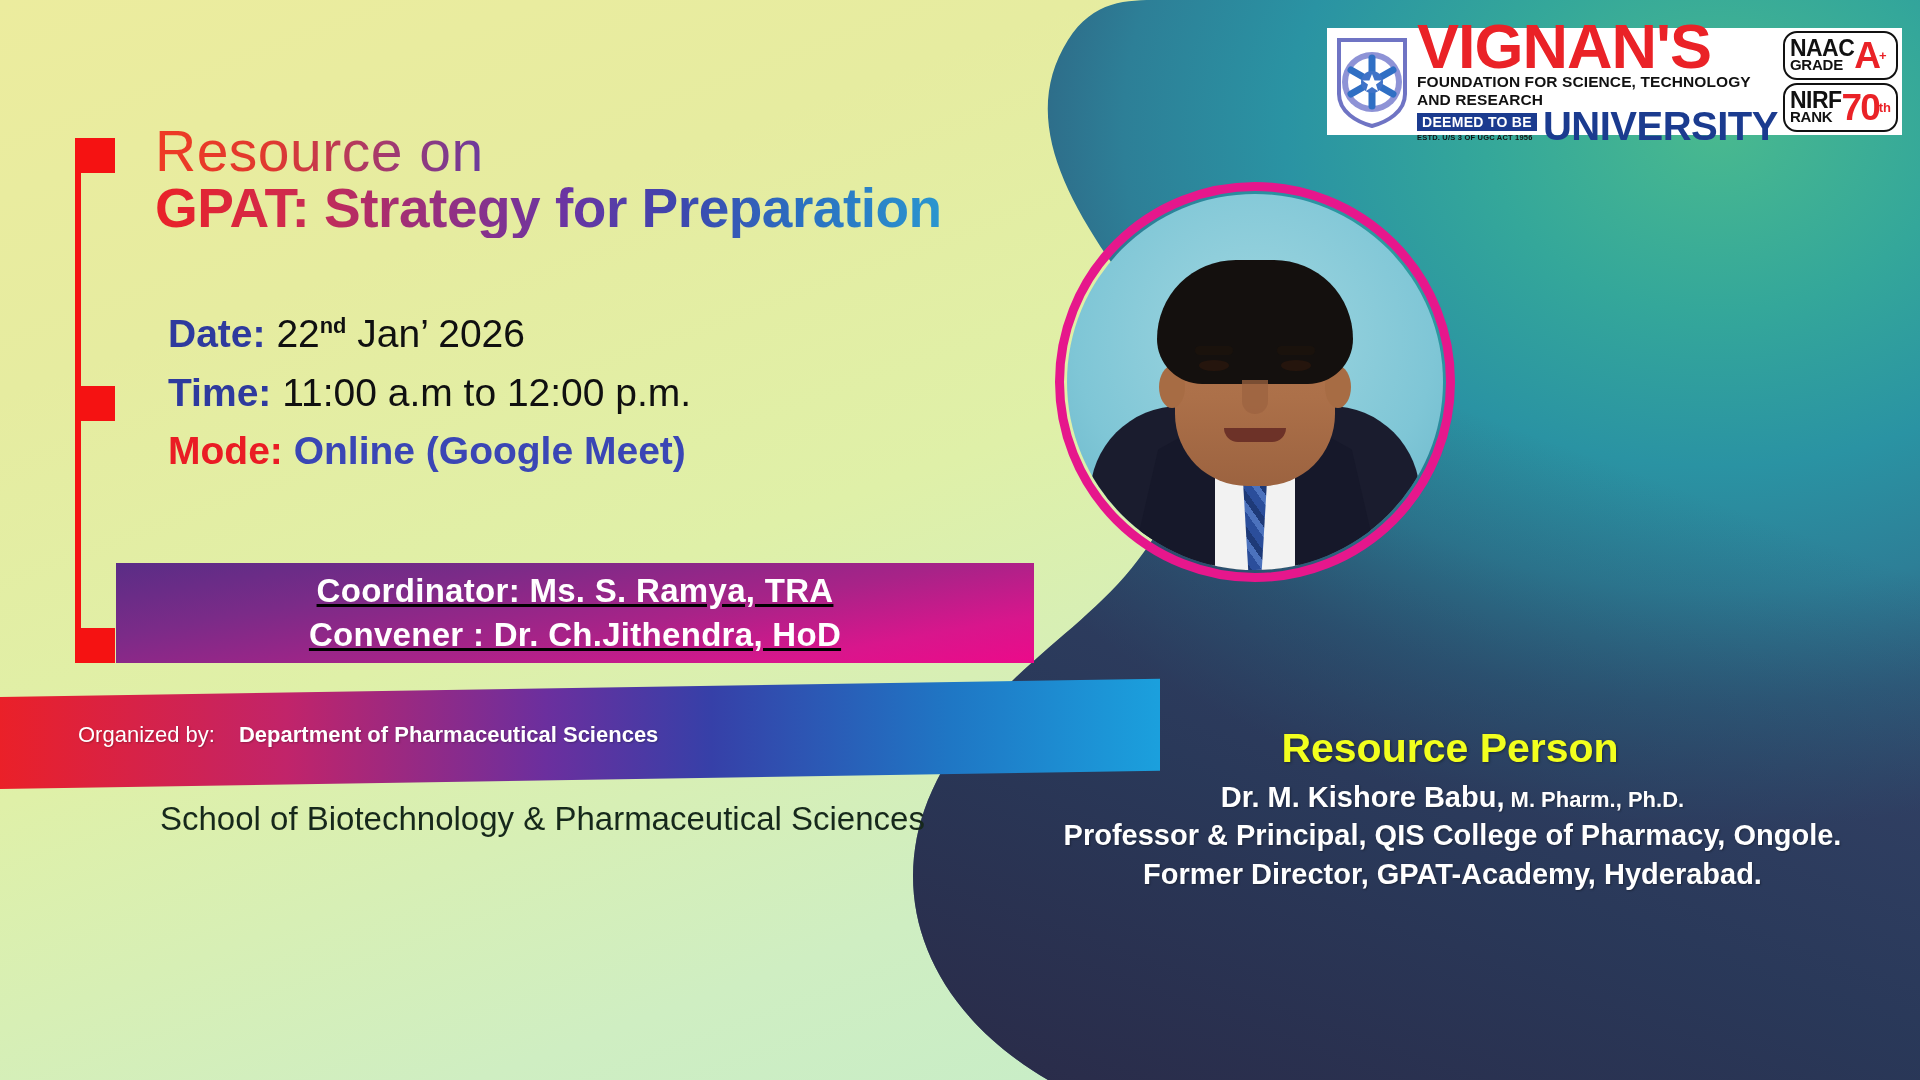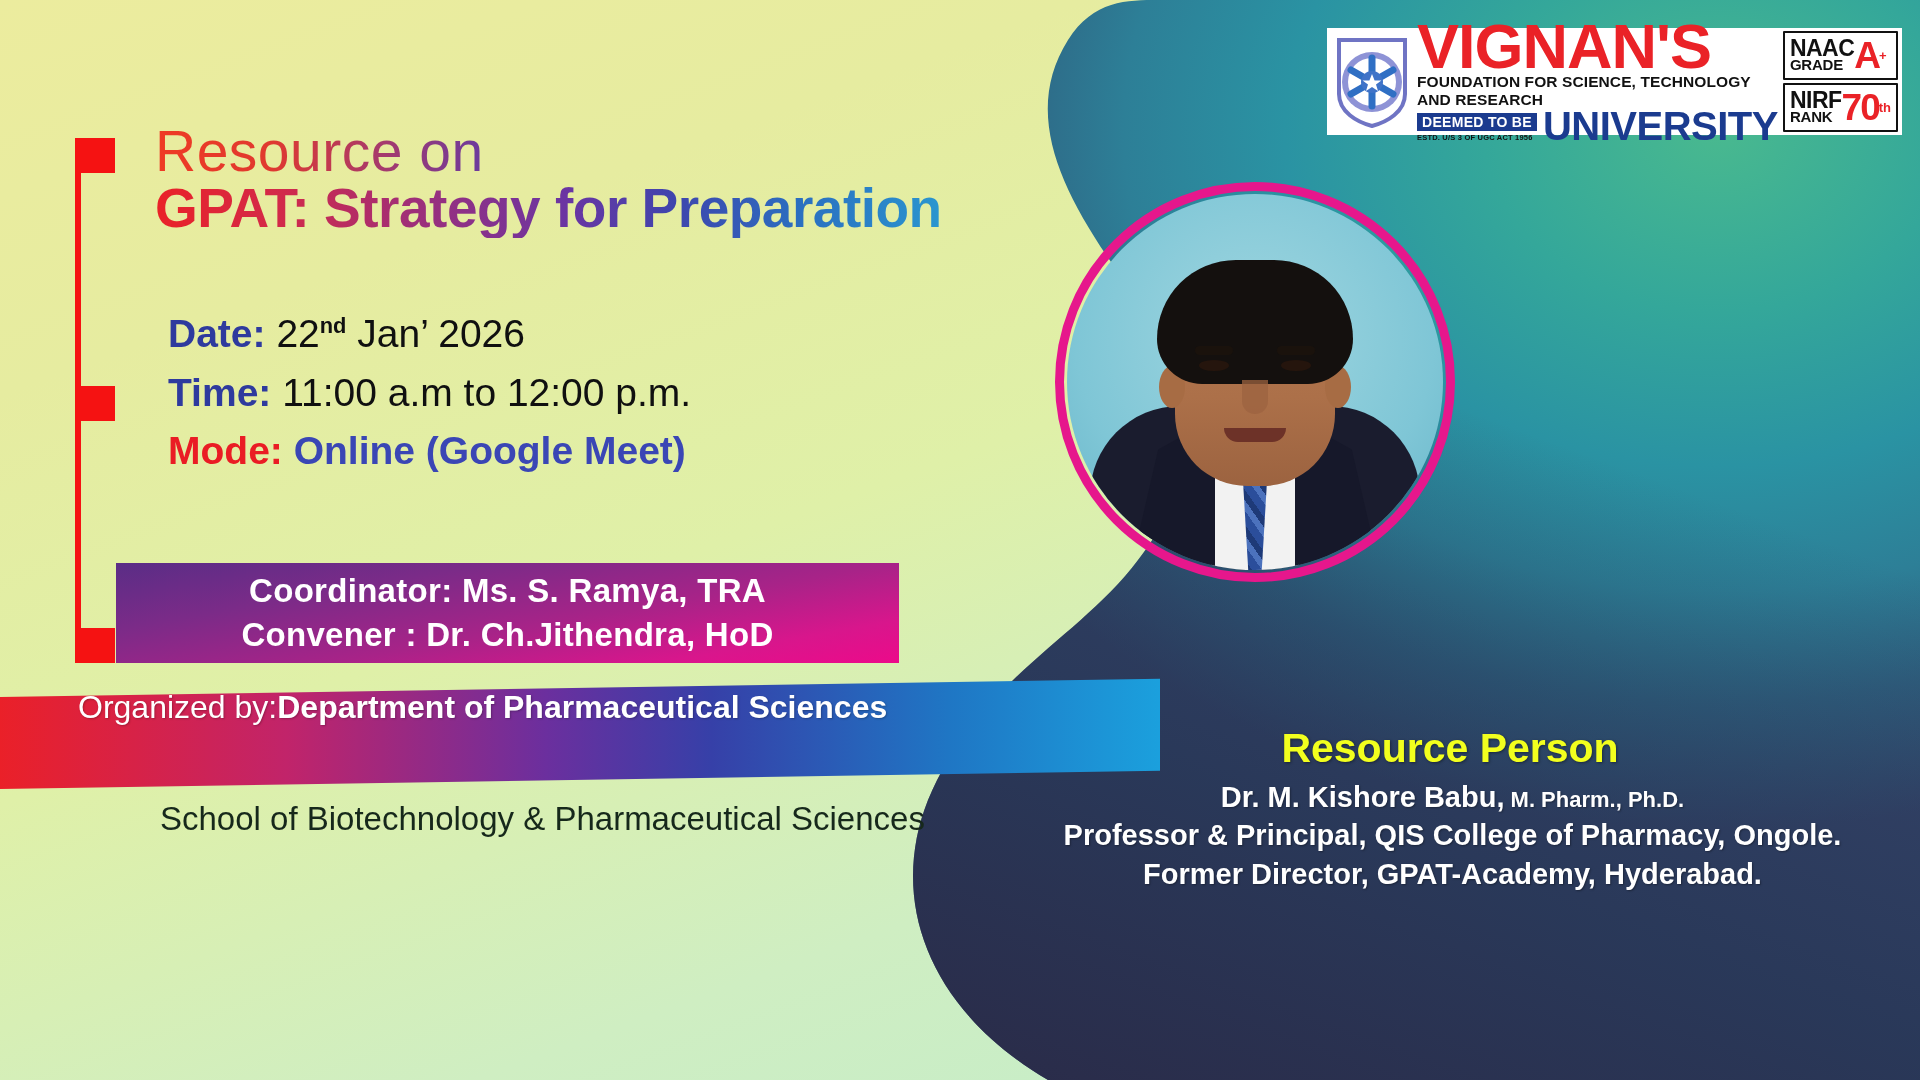--- a/index.html
+++ b/index.html
@@ -50,21 +50,21 @@
     background:#1b3b8f;color:#fff;font-weight:bold;font-size:14px;
     padding:2px 5px;letter-spacing:0.3px;line-height:1.05;
   }
   .estd{font-size:7.5px;font-weight:bold;color:#111;letter-spacing:0.2px;margin-top:2px;}
   .deemed-col{display:flex;flex-direction:column;}
   .logo-university{
     font-weight:bold;font-size:40px;line-height:0.8;color:#1b3b8f;letter-spacing:-0.5px;
   }
   .badges{display:flex;flex-direction:column;justify-content:center;gap:3px;flex:none;padding-left:3px;}
   .badge{
-    border:2.5px solid #111;border-radius:1px;background:#fff;
+    border:2.5px solid #111;border-radius:14px;background:#fff;
     display:flex;align-items:center;padding:1px 5px;height:60px;box-sizing:border-box;
   }
   .badge-l{display:flex;flex-direction:column;line-height:0.85;}
   .b-top{font-weight:bold;font-size:23px;color:#111;letter-spacing:-0.5px;}
   .b-bot{font-weight:bold;font-size:15px;color:#111;letter-spacing:-0.2px;}
   .b-big{font-weight:bold;font-size:37px;color:#ea2227;letter-spacing:-2px;line-height:0.8;}
   .b-sup{font-weight:bold;font-size:13px;color:#ea2227;vertical-align:super;}
 
   
   .bracket{position:absolute;left:75px;top:138px;width:40px;height:525px;}
@@ -91,40 +91,41 @@
   .details{position:absolute;left:168px;top:305px;}
   .d-row{font-size:39px;line-height:1.5;white-space:nowrap;}
   .d-label{font-weight:bold;color:#2e3a9e;}
   .d-label.red{color:#ea1c24;}
   .d-value{color:#101010;}
   .d-value.blue{color:#3a46b5;font-weight:bold;}
   .sup{font-size:0.56em;vertical-align:super;font-weight:bold;}
 
   
   .coord-banner{
-    position:absolute;left:116px;top:563px;width:783px;height:100px;
+    position:absolute;left:116px;top:563px;width:918px;height:100px;
     background:linear-gradient(170deg,#5a2d86 0%,#7b2b88 28%,#a82388 58%,#d8168c 82%,#ec0a8a 100%);
-    display:flex;flex-direction:column;justify-content:center;align-items:center;
+    display:flex;flex-direction:column;justify-content:center;align-items:center;text-decoration:underline;
   }
   .coord-line{
     color:#ffffff;font-weight:bold;font-size:33px;line-height:1.32;letter-spacing:0.3px;
     white-space:nowrap;
   }
 
   
   .org-bar{
     position:absolute;left:-20px;top:688px;width:1180px;height:92px;
     background:linear-gradient(90deg,#ed2024 0%,#c1246a 26%,#6b2f9e 48%,#3640a8 62%,#1f76c4 82%,#1ba0dd 100%);
     transform:skewY(-0.9deg);
   }
   .org-text{
-    position:absolute;left:78px;top:678px;width:1060px;height:58px;
+    position:absolute;left:78px;top:706px;width:1060px;height:58px;
     display:flex;align-items:center;
-    color:#ffffff;font-size:32px;white-space:nowrap;
+    color:#ffffff;font-size:22px;white-space:nowrap;
     text-shadow:1px 1px 2px rgba(0,0,0,0.25);
+    gap:24px;
   }
   .org-text .b{font-weight:bold;}
 
   
   .school-line{
     position:absolute;left:160px;top:800px;
     font-size:33px;color:#16281b;white-space:nowrap;
   }
 
   

